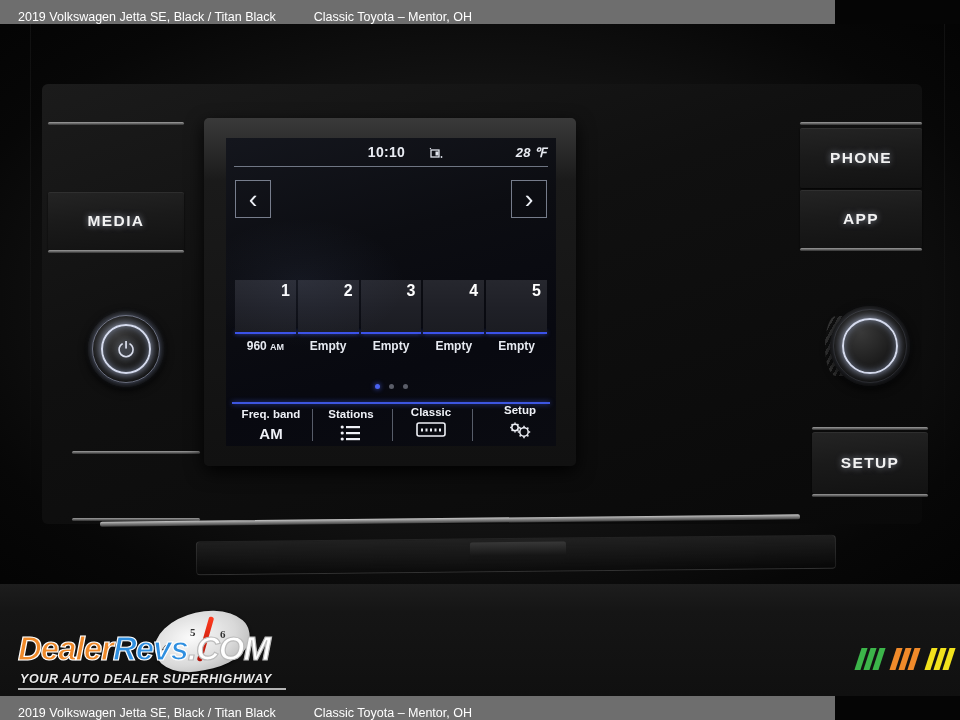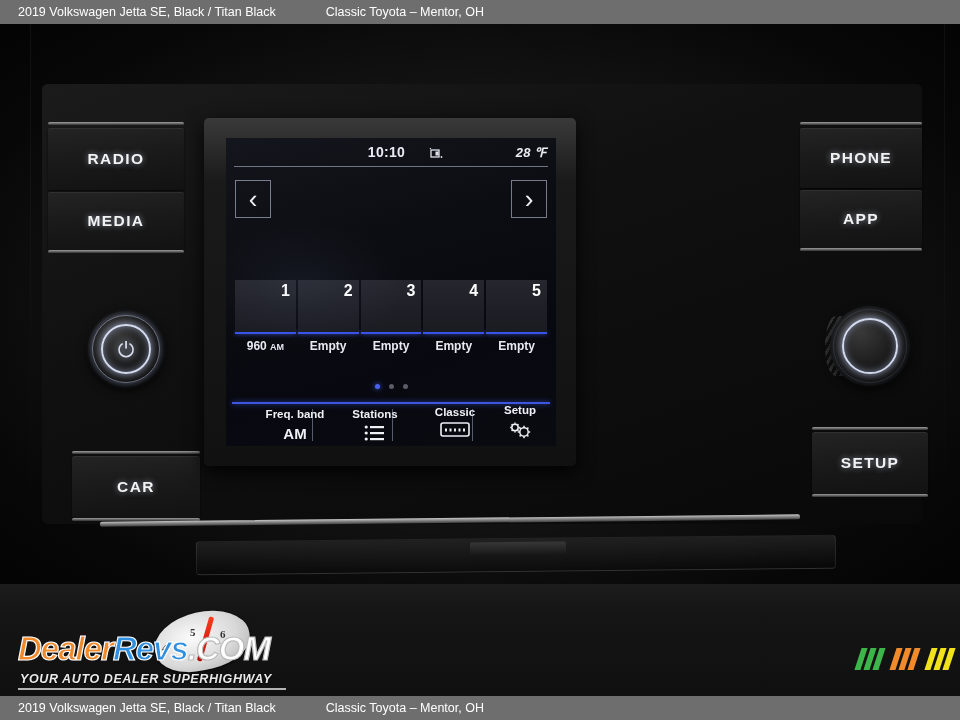--- a/index.html
+++ b/index.html
@@ -7,25 +7,25 @@
     width: 960px; height: 720px;
     background: #000;
     font-family: "Liberation Sans", sans-serif;
     overflow: hidden;
   }
 
   .page { position: relative; width: 960px; height: 720px; background:#050505; }
 
   
   .caption-bar {
-    position: absolute; left: 0; width: 960px; height: 24px;
+    position: absolute; left: 0; width: 835px; height: 24px;
     background: #6e6e6e;
     color: #fff;
     font-size: 12.5px;
-    display: flex; align-items: center; gap: 12px;
+    display: flex; align-items: flex-end;
   }
   .caption-bar.top { top: 0; }
   .caption-bar.bottom { bottom: 0; }
   .cap-vehicle { padding-left: 18px; white-space: nowrap; }
   .cap-dealer { padding-left: 38px; white-space: nowrap; }
 
   
   .photo {
     position: absolute; top: 24px; left: 0; width: 960px; height: 672px;
     background:
@@ -187,21 +187,21 @@
   }
   .dot { width: 5px; height: 5px; border-radius: 50%; background: #5a5d68; }
   .dot.active { background: #4a62f0; box-shadow: 0 0 5px rgba(74,98,240,.95); }
 
   
   .bottom-rule {
     position: absolute; left: 6px; right: 6px; top: 264px; height: 1.5px;
     background: #3d56e0; box-shadow: 0 0 5px rgba(60,86,224,.8);
   }
   .bottombar { position: absolute; left: 0; right: 0; top: 268px; height: 40px; }
-  .bb-item { position: absolute; text-align: center; color: #eef0f6; margin-left: 24px; }
+  .bb-item { position: absolute; text-align: center; color: #eef0f6; }
   .bb-title { font-size: 11.5px; font-weight: 600; white-space: nowrap; }
   .bb-val { font-size: 15px; font-weight: 700; margin-top: 5px; }
   .bb-sep { position: absolute; top: 3px; width: 1px; height: 32px; background: rgba(185,195,215,.45); }
   #bb-freqband { left: 10px; width: 70px; top: 2px; }
   #bb-stations { left: 92px; width: 66px; top: 2px; }
   #bb-manual   { left: 172px; width: 66px; top: 0px; }
   #bb-setup    { right: 6px; width: 60px; top: -2px; }
   .icon-center { display: flex; align-items: center; justify-content: center; margin-top: 4px; }
 
   
@@ -276,26 +276,24 @@
   </div>
 
   <div class="photo">
 
     <div class="dash-seam" style="left:30px;"></div>
     <div class="dash-seam" style="left:944px;"></div>
 
     <div class="bezel-outer"></div>
 
     <div class="btn-trim" style="left:48px; top:98px; width:136px;"></div>
-    <div class="pbtn" id="btn-radio">RADIO</div>
     <div class="pbtn" id="btn-media">MEDIA</div>
     <div class="btn-trim" style="left:48px; top:226px; width:136px;"></div>
 
     <div class="btn-trim" style="left:72px; top:427px; width:128px;"></div>
-    <div class="pbtn" id="btn-car">CAR</div>
     <div class="btn-trim" style="left:72px; top:494px; width:128px;"></div>
 
     <div class="btn-trim" style="left:800px; top:98px; width:122px;"></div>
     <div class="pbtn" id="btn-phone">PHONE</div>
     <div class="pbtn" id="btn-app">APP</div>
     <div class="btn-trim" style="left:800px; top:224px; width:122px;"></div>
 
     <div class="btn-trim" style="left:812px; top:403px; width:116px;"></div>
     <div class="pbtn" id="btn-setup">SETUP</div>
     <div class="btn-trim" style="left:812px; top:470px; width:116px;"></div>

